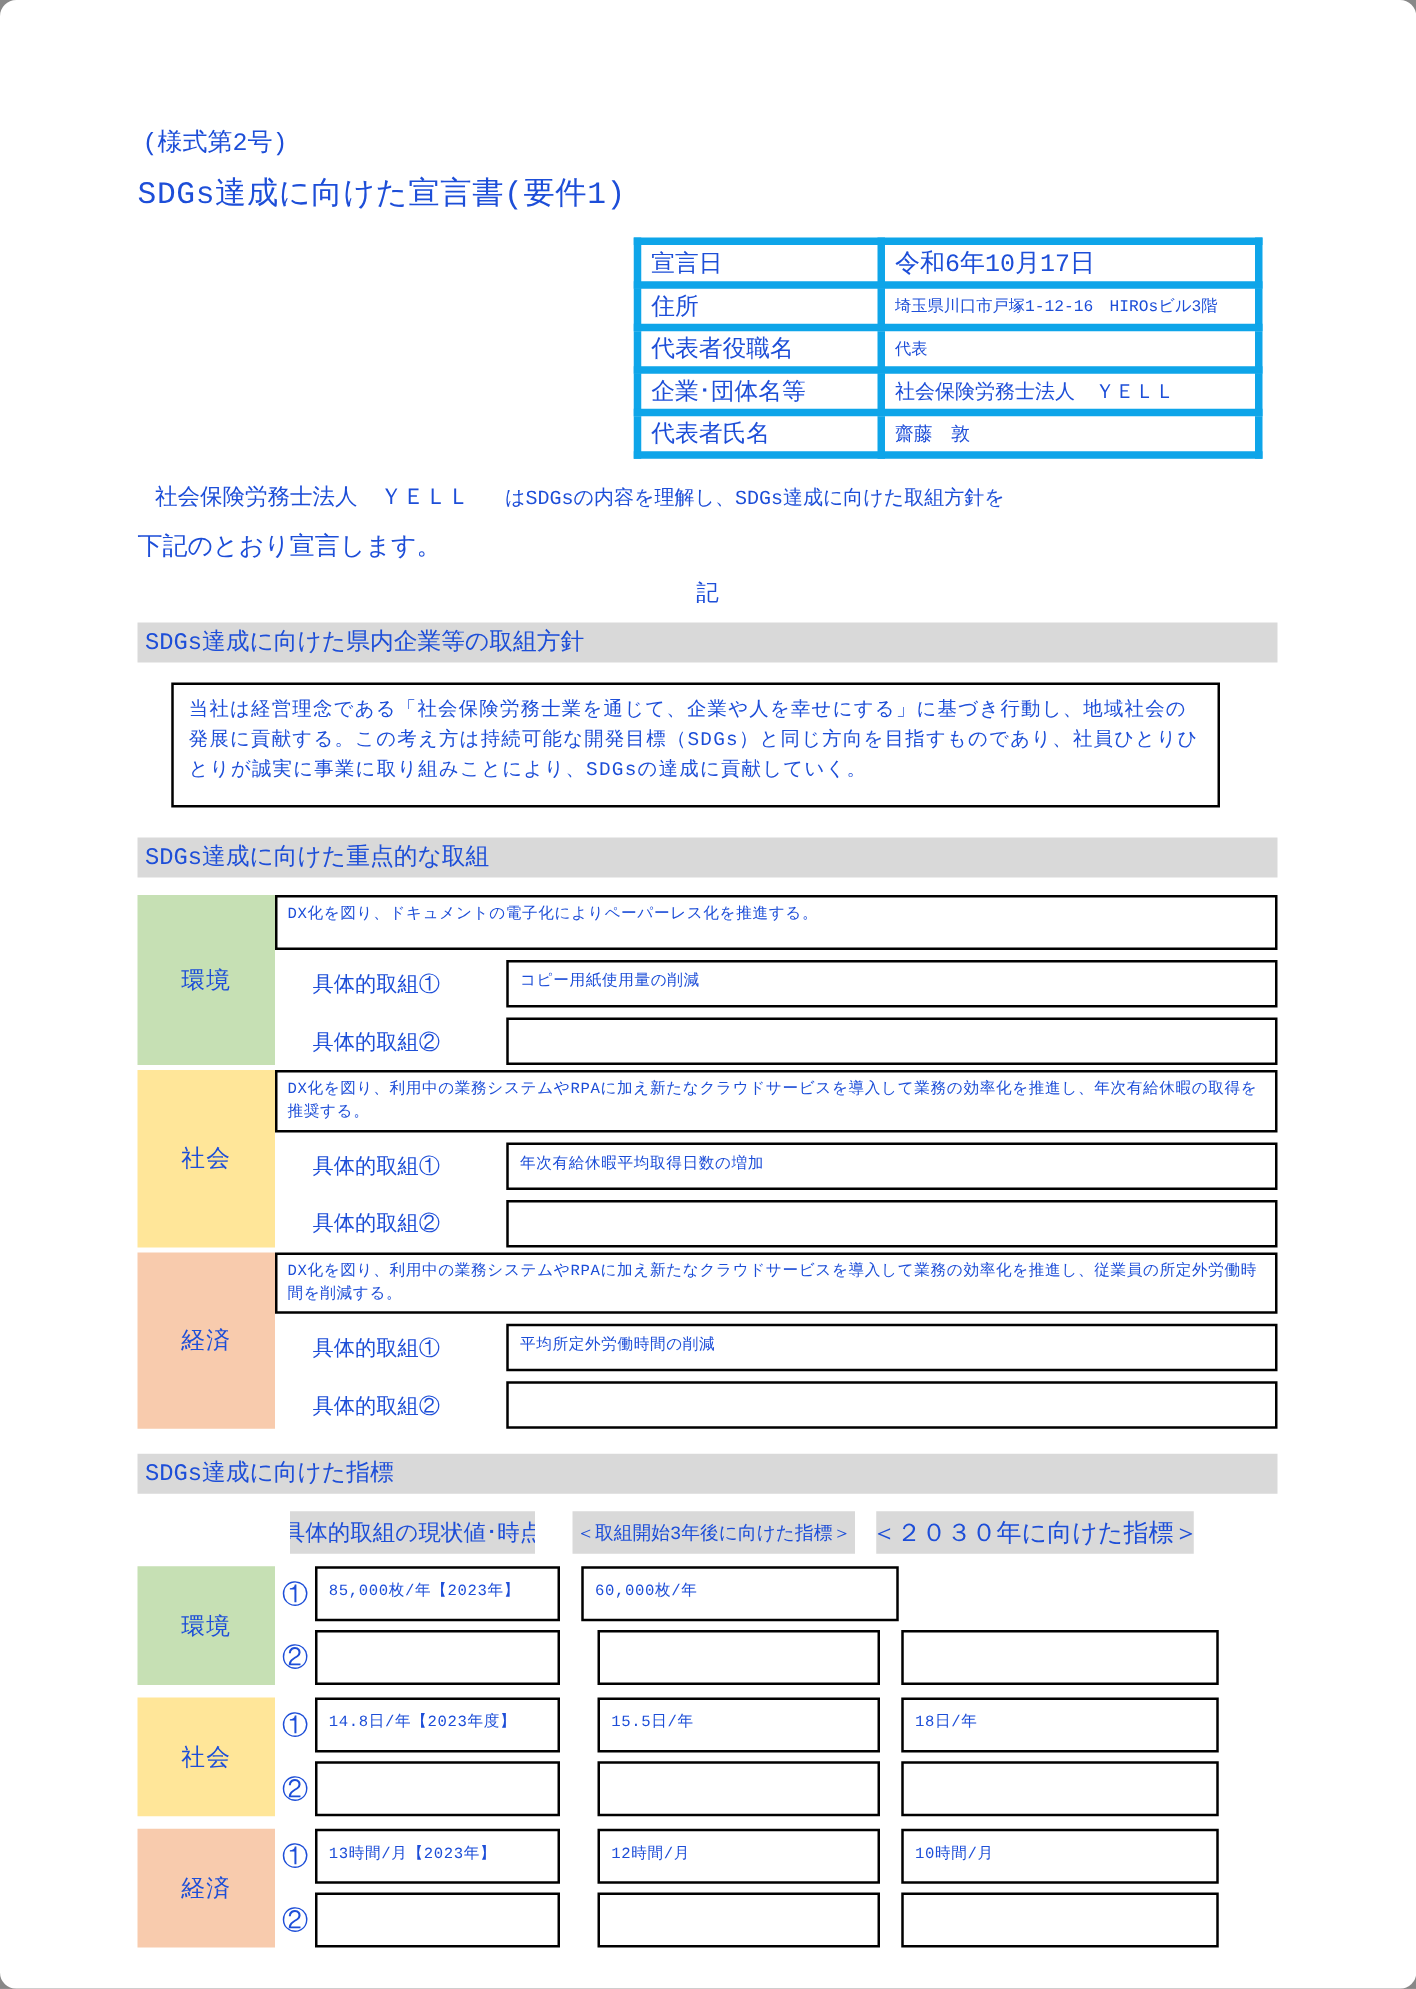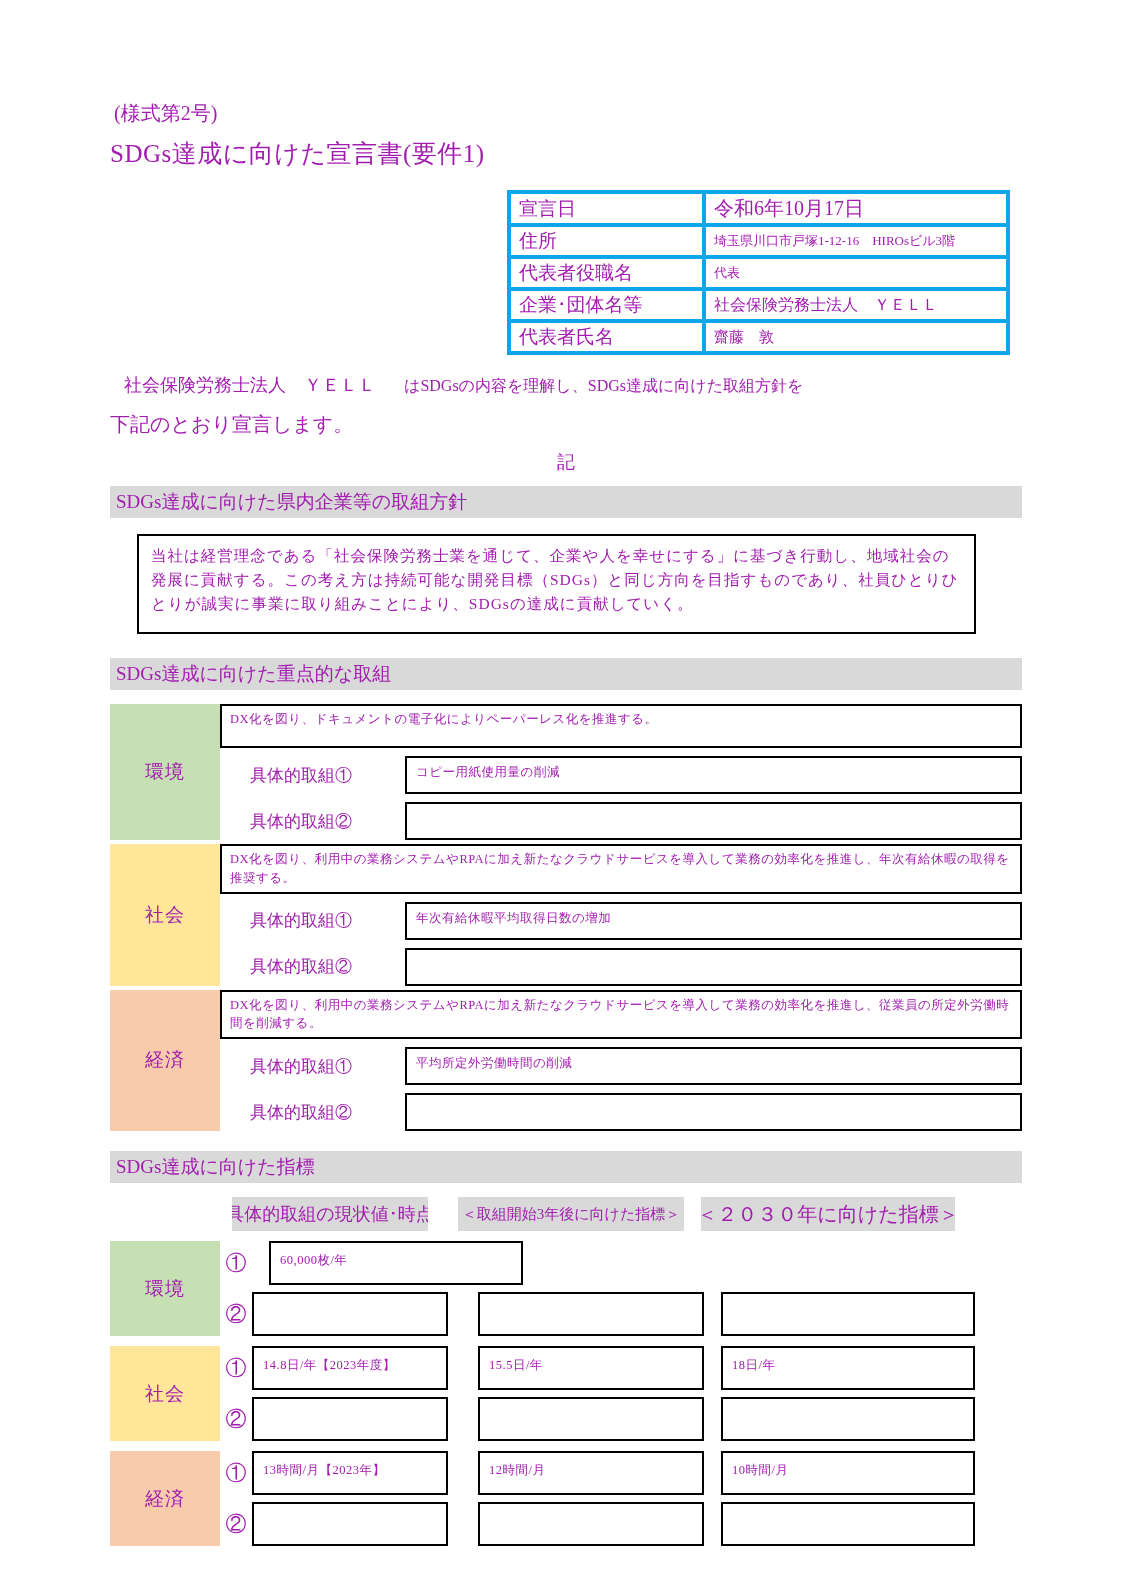--- a/index.html
+++ b/index.html
@@ -1,29 +1,29 @@
 <!DOCTYPE html>
 <html lang="ja"><head>
 <meta charset="utf-8">
 <style>
   * { box-sizing: border-box; }
   html,body { margin:0; padding:0; background:#888; }
   .page {
     width:1133px; height:1591px; margin:0 auto; background:#ffffff;
-    font-family:Liberation Serif, serif; color:#a21caf;
-    padding:100px 111px 40px 110px; position:relative; overflow:hidden;
+    font-family:Liberation Mono, monospace; color:#1d4ed8;
+    padding:100px 111px 40px 110px; position:relative; overflow:hidden;border-radius:13px;
   }
 
   
   .form-number { font-size:20px; margin-left:4px; }
   .doc-title { font-size:25px; margin-top:10px; letter-spacing:0.5px; }
 
   
   .info-table { border-collapse:collapse; width:503px; margin:20px 12px 0 auto; table-layout:fixed; }
-  .info-table td { border:4px solid #0ea5e9; height:24px; padding:1px 8px; vertical-align:middle; overflow:hidden; white-space:nowrap; }
+  .info-table td { border:6px solid #0ea5e9; height:24px; padding:1px 8px; vertical-align:middle; overflow:hidden; white-space:nowrap; }
   .info-table td.lbl { width:195px; font-size:19px; }
   .fs-lg { font-size:20px; }
   .fs-md { font-size:16px; }
   .fs-sm { font-size:13px; }
   .fs-nm { font-size:15px; }
 
   
   .intro { display:flex; align-items:baseline; margin:18px 0 0 14px; }
   .intro .company { font-size:18px; margin-right:28px; }
   .intro .stmt { font-size:16px; }
@@ -177,20 +177,21 @@
     <div class="ind-head w1 h1">＜具体的取組の現状値･時点＞</div>
     <div class="ind-head w2 h2">＜取組開始3年後に向けた指標＞</div>
     <div class="ind-head w3 h3">＜２０３０年に向けた指標＞</div>
   </div>
 
   <div class="ind-row">
     <div class="pillar-label bg-green">環境</div>
     <div class="ind-grid">
       <div class="ind-line">
         <span class="circ">①</span>
+        <div class="field ind-field w1">85,000枚/年【2023年】</div>
         <div class="field ind-field w3">60,000枚/年</div>
       </div>
       <div class="ind-line">
         <span class="circ">②</span>
         <div class="field ind-field w1"></div>
         <div class="field ind-field w2"></div>
         <div class="field ind-field w3"></div>
       </div>
     </div>
   </div>

